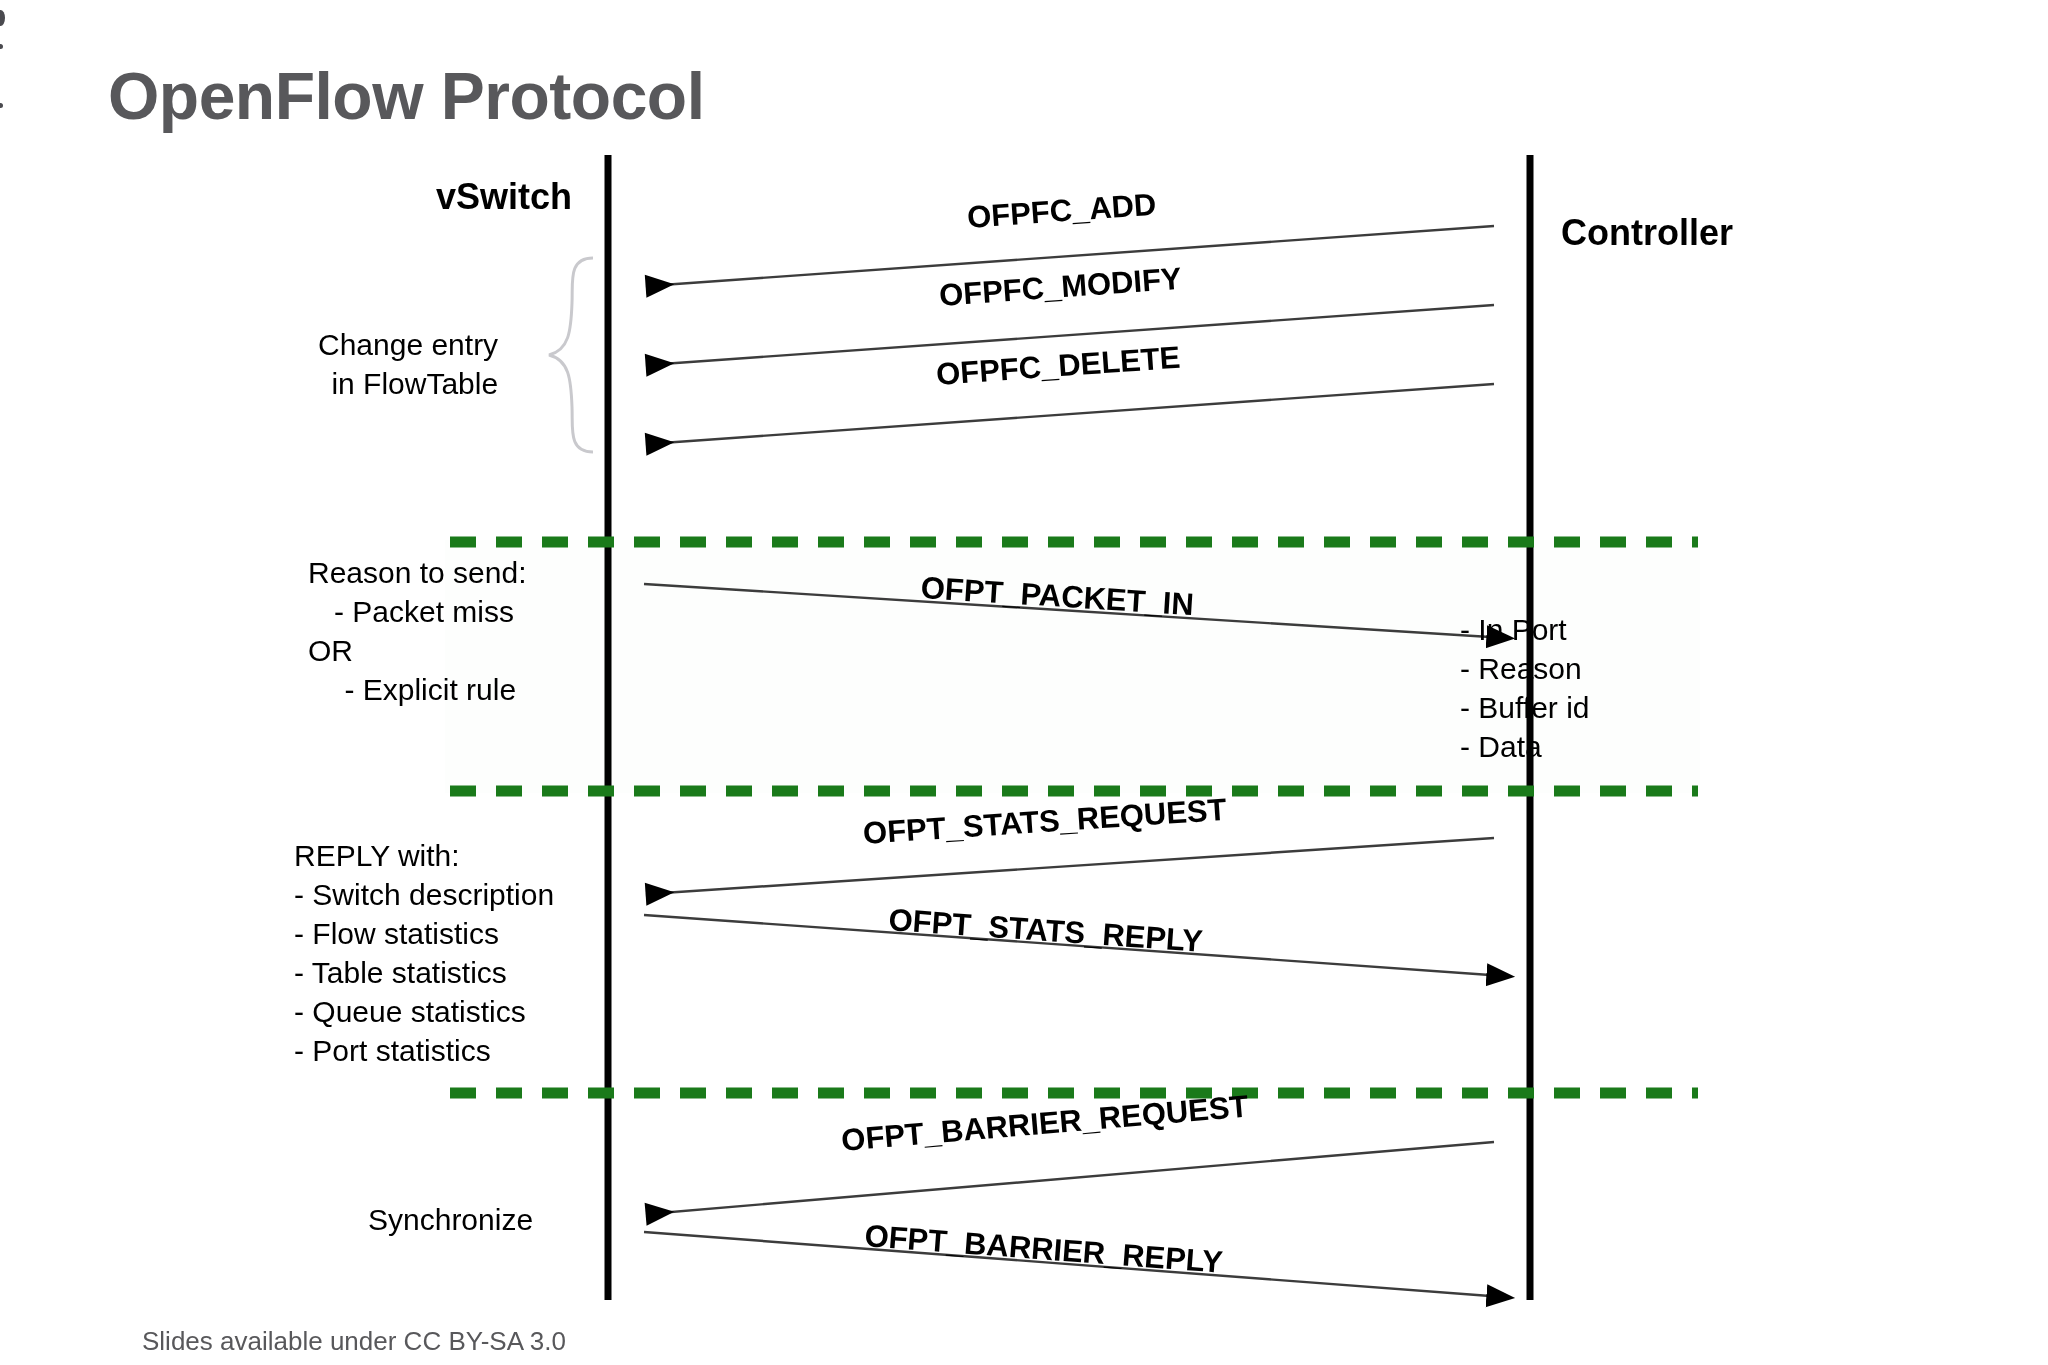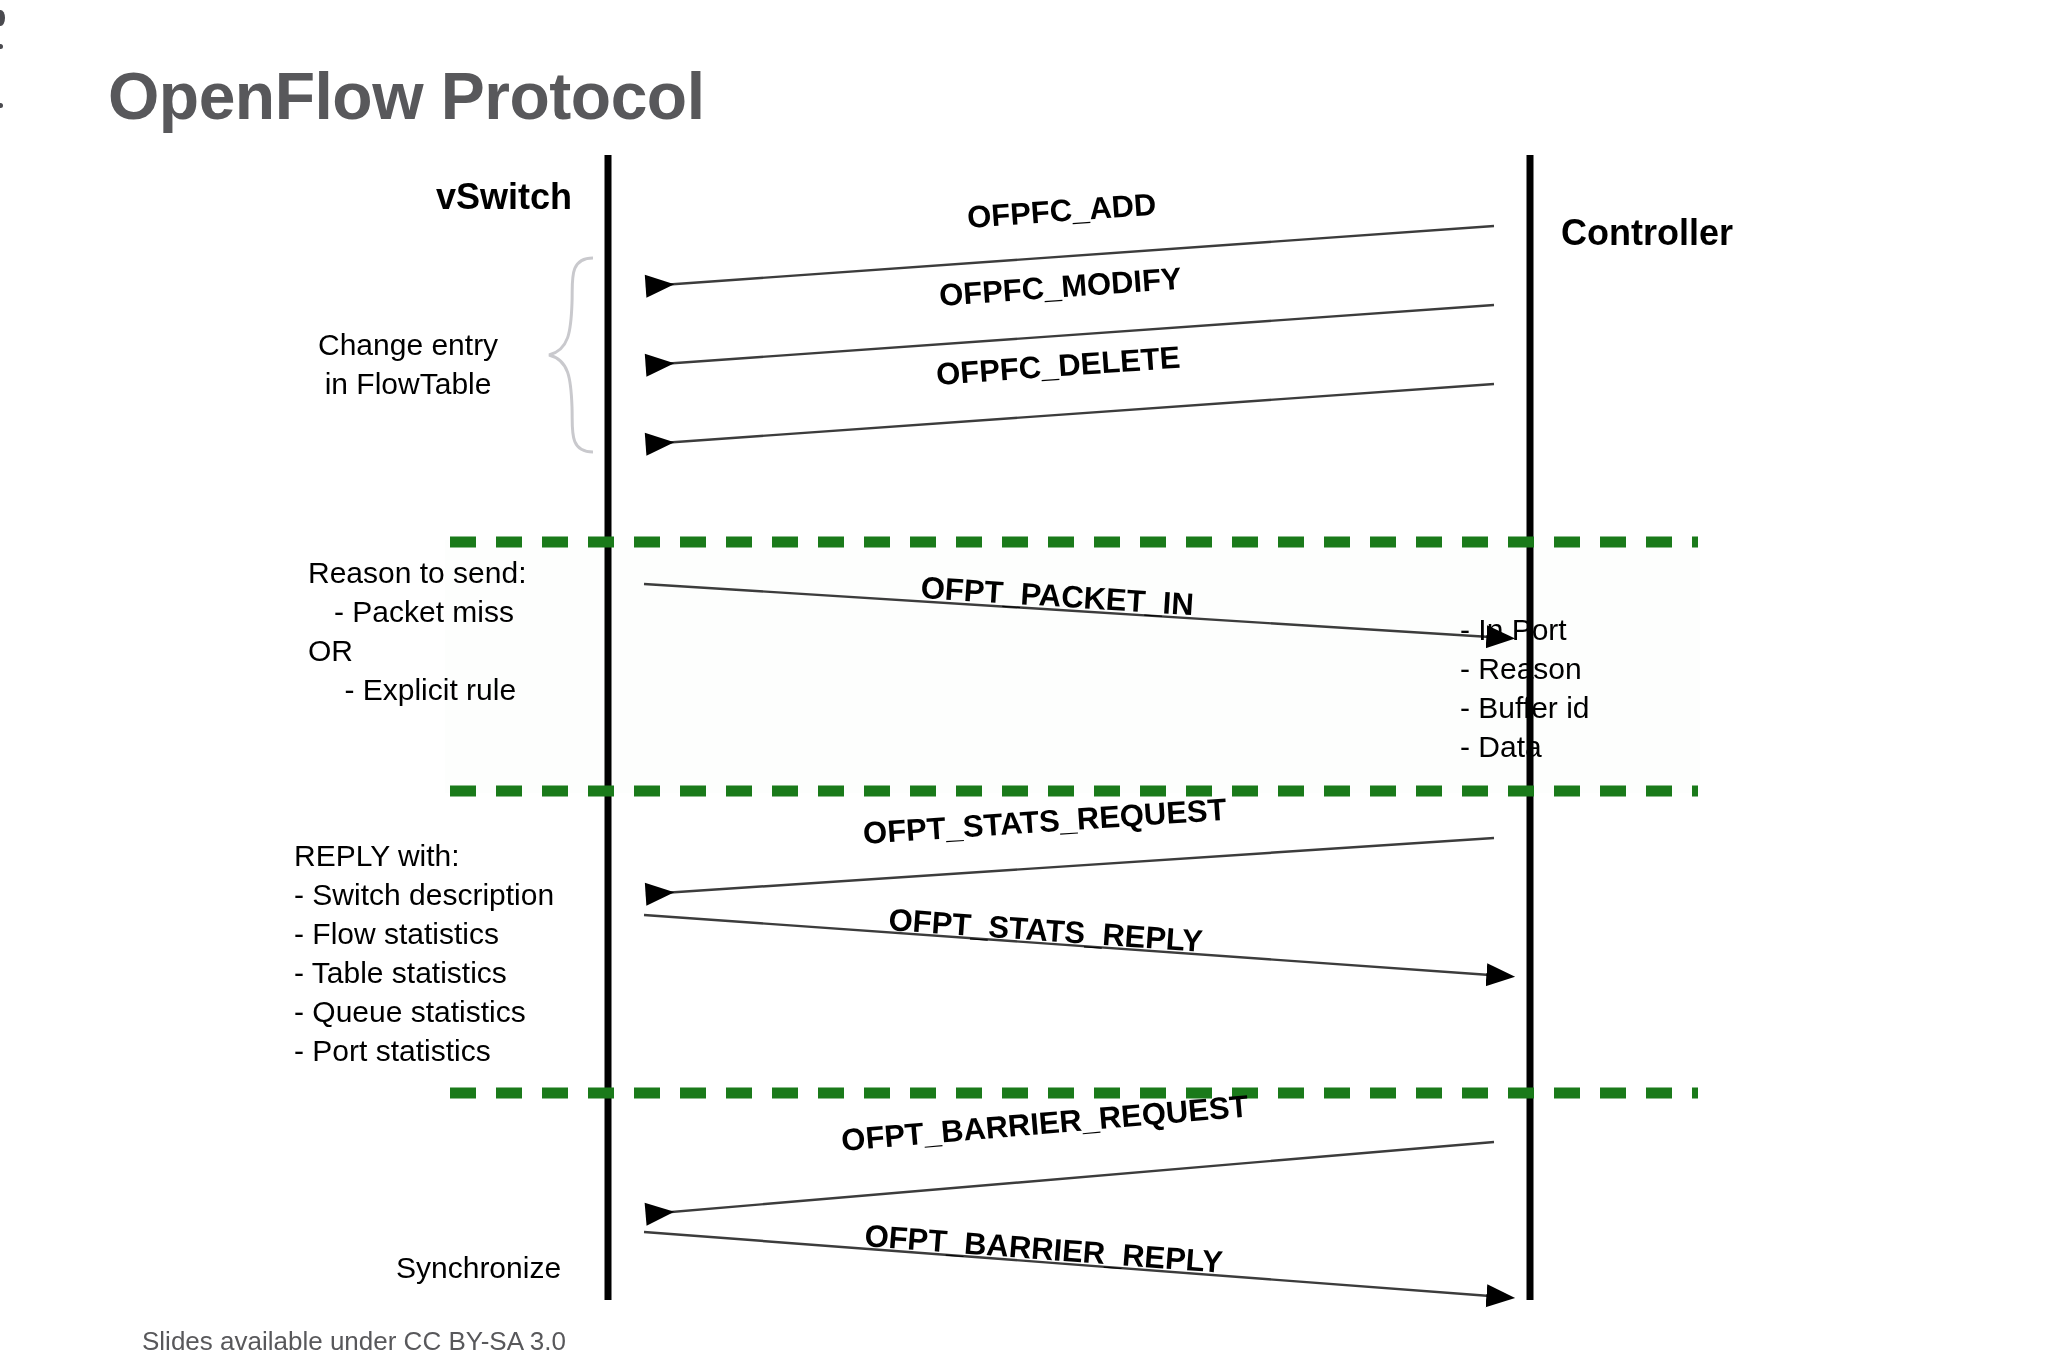--- a/index.html
+++ b/index.html
@@ -58,38 +58,37 @@
     color: #000000;
     line-height: 39px;
     white-space: nowrap;
   }
   .note-block .nl {
     display: block;
   }
   #note-change-entry {
     left: 318px;
     top: 325px;
-    text-align: center;
+    text-align: right;
   }
   #note-reason {
     left: 308px;
     top: 553px;
   }
   #note-packetin-fields {
     left: 1460px;
     top: 610px;
   }
   #note-reply {
     left: 294px;
     top: 836px;
   }
   #note-sync {
-    left: 396px;
+    left: 368px;
     top: 1200px;
-    margin-top: 48px;
   }
   #footer-note {
     left: 142px;
     top: 1326px;
     font-size: 26px;
     color: #58585b;
     white-space: nowrap;
   }
   .msg-label {
     font-size: 31px;

